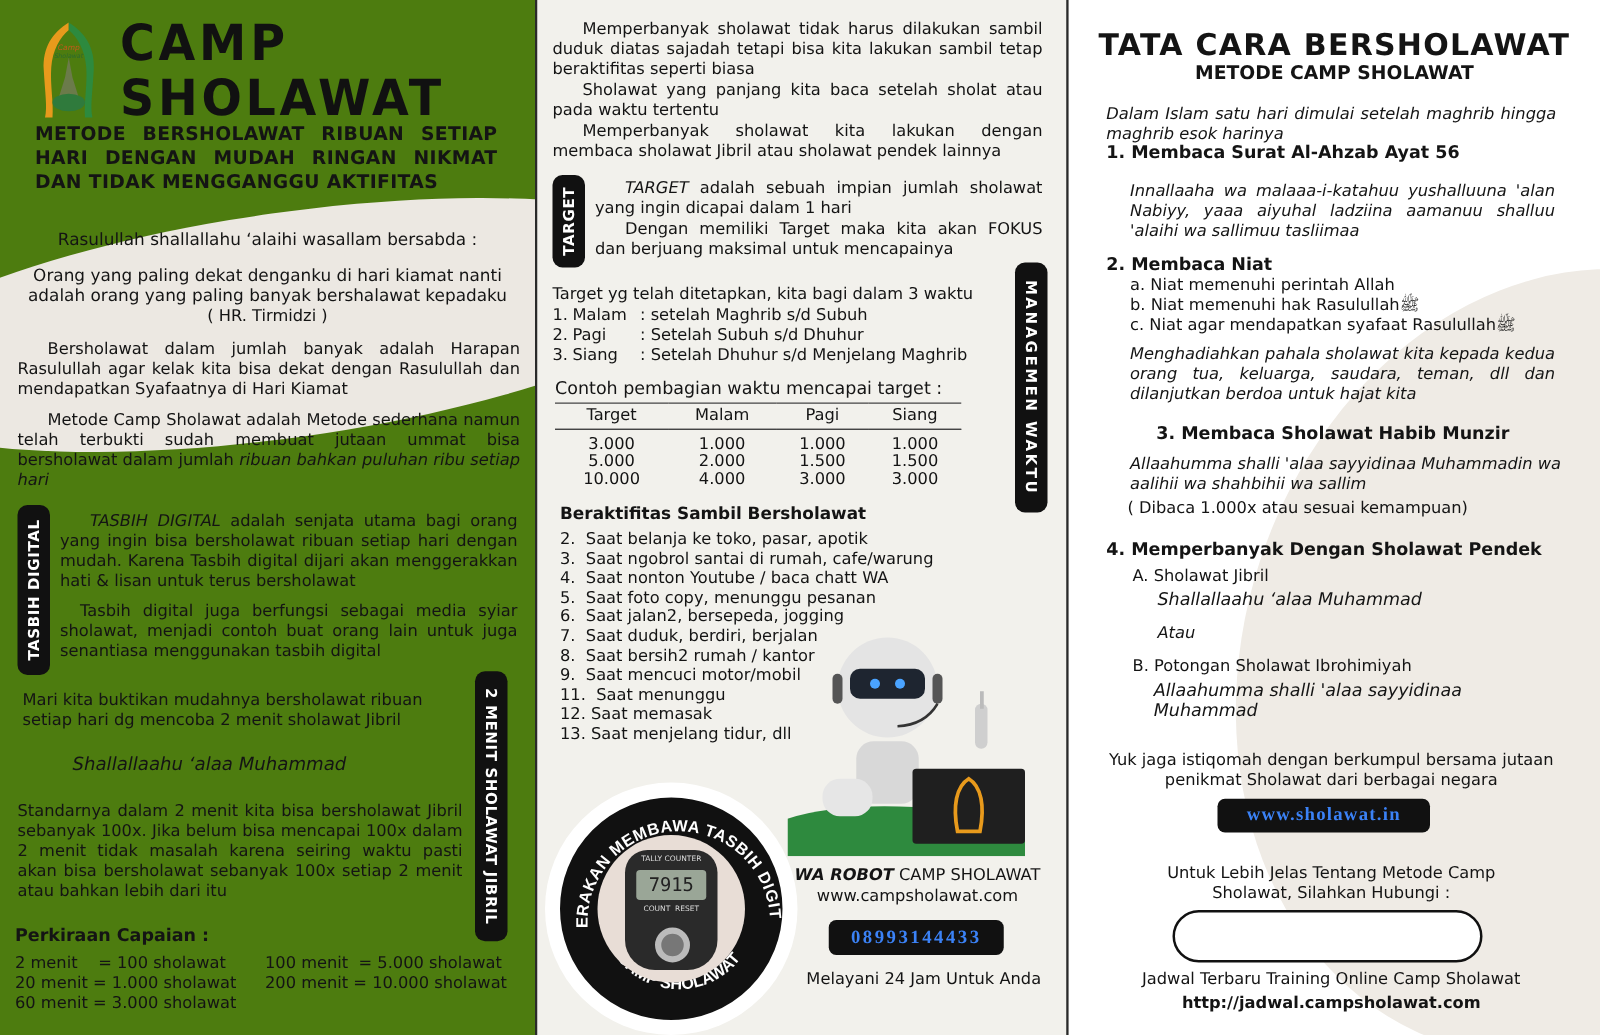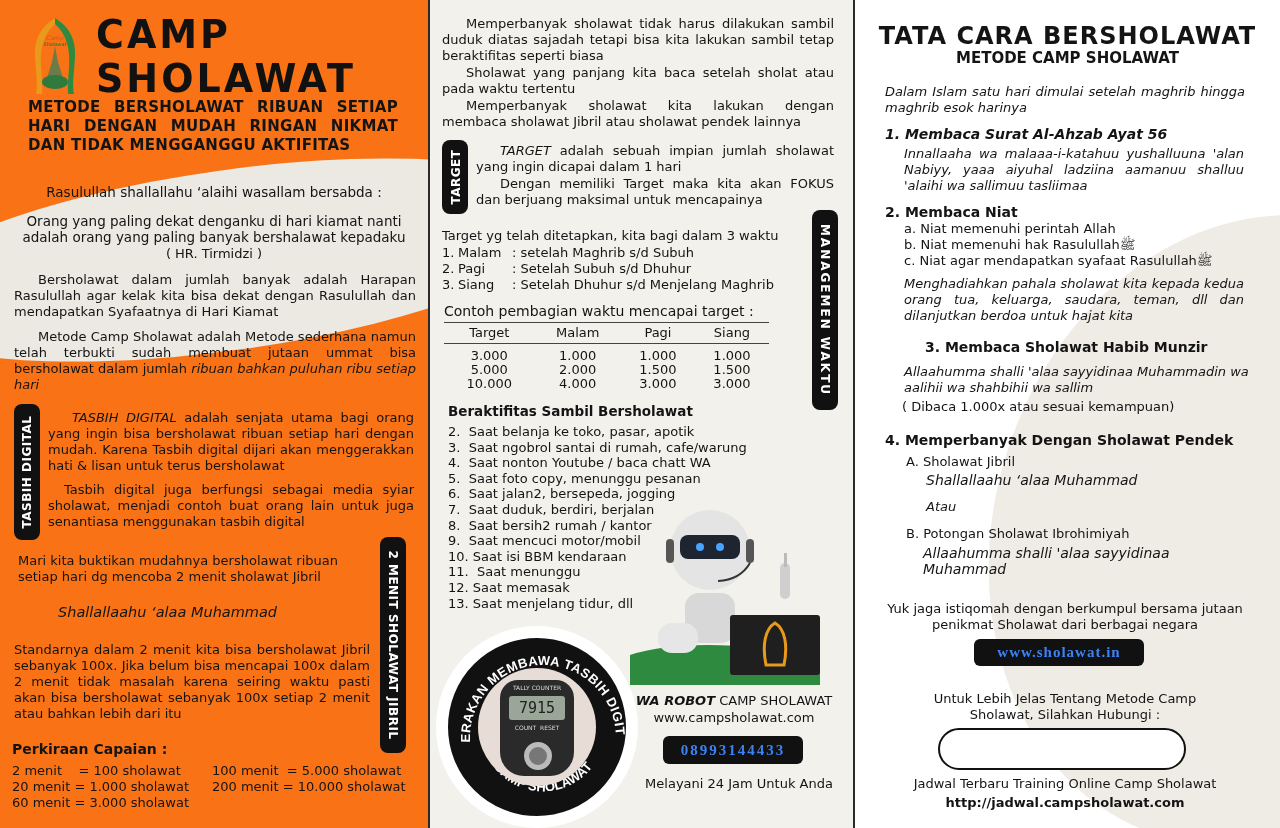--- a/index.html
+++ b/index.html
@@ -1,20 +1,20 @@
 <!DOCTYPE html>
 <html><head>
 <meta charset="utf-8">
 <style>
   * { box-sizing: border-box; margin: 0; padding: 0; }
   html, body { width: 1280px; height: 828px; overflow: hidden; background: #f2f1ec; }
   body { font-family: "DejaVu Sans", sans-serif; color: #141414; position: relative; }
 
   .panel { position: absolute; top: 0; height: 828px; overflow: hidden; }
-  #p1 { left: 0; width: 428px; background: #f97316; }
+  #p1 { left: 0; width: 428px; background: #4d7c0f; }
   #p2 { left: 430px; width: 423px; background: #f2f1ec; }
   #p3 { left: 855px; width: 425px; background: #ffffff; }
   .vline { position: absolute; top: 0; width: 2px; height: 828px; background: #2a2a2a; }
 
   
   .swoosh { position: absolute; border-radius: 50%; background: #ece8e2; z-index: 0; }
   #p1 .swoosh { left: -120px; top: 170px; width: 700px; height: 180px; transform: rotate(-8deg); }
   #p3 .swoosh { left: 140px; top: 210px; width: 520px; height: 640px; transform: rotate(18deg); background: #efebe5; }
 
   .content { position: relative; z-index: 1; }
@@ -183,21 +183,20 @@
     <p class="abs b" style="left:18px; top:403px; font-size:13.5px;">Beraktifitas Sambil Bersholawat</p>
     <ol class="plain abs" style="left:18px; top:424px; width:340px;">
       <li style="white-space:pre;">2.  Saat belanja ke toko, pasar, apotik</li>
       <li style="white-space:pre;">3.  Saat ngobrol santai di rumah, cafe/warung</li>
       <li style="white-space:pre;">4.  Saat nonton Youtube / baca chatt WA</li>
       <li style="white-space:pre;">5.  Saat foto copy, menunggu pesanan</li>
       <li style="white-space:pre;">6.  Saat jalan2, bersepeda, jogging</li>
       <li style="white-space:pre;">7.  Saat duduk, berdiri, berjalan</li>
       <li style="white-space:pre;">8.  Saat bersih2 rumah / kantor</li>
       <li style="white-space:pre;">9.  Saat mencuci motor/mobil</li>
-      <li style="white-space:pre;">10. Saat isi BBM kendaraan</li>
       <li style="white-space:pre;">11.  Saat menunggu</li>
       <li style="white-space:pre;">12. Saat memasak</li>
       <li style="white-space:pre;">13. Saat menjelang tidur, dll</li>
     </ol>
 
     <p class="abs center" style="left:204px; top:693px; width:200px; font-size:13px; font-weight:500;"><span class="it b">WA ROBOT</span><span> CAMP SHOLAWAT</span></p>
     <p class="abs center" style="left:204px; top:710px; width:200px; font-size:13px; font-weight:500;">www.campsholawat.com</p>
     <div class="abs pill" style="left:233px; top:736px; width:140px; height:28px; line-height:28px; font-size:15px; letter-spacing:2px;">08993144433</div>
     <p class="abs center" style="left:204px; top:776px; width:210px; font-size:13px;">Melayani 24 Jam Untuk Anda</p>
   </div>
@@ -242,21 +241,21 @@
 <div class="vline" style="left:853px;"></div>
 
 <section id="p3" class="panel">
   <div class="swoosh"></div>
   <div class="content">
     <h1 class="abs center" style="left:0; top:22px; width:425px; font-size:24px; font-weight:900; letter-spacing:1px;text-align:center;">TATA CARA BERSHOLAWAT</h1>
     <h2 class="abs center" style="left:0; top:49px; width:425px; font-size:15px; font-weight:bold;">METODE CAMP SHOLAWAT</h2>
 
     <p class="abs it just" style="left:30px; top:84px; width:360px; font-size:13px;">Dalam Islam satu hari dimulai setelah maghrib hingga maghrib esok harinya</p>
 
-    <p class="abs b" style="left:30px; top:126px; font-size:14px;font-style:italic;">1.  Membaca Surat Al-Ahzab Ayat 56</p>
+    <p class="abs b" style="left:30px; top:114px; font-size:14px;">1.  Membaca Surat Al-Ahzab Ayat 56</p>
     <p class="abs it just" style="left:49px; top:146px; width:340px;">Innallaaha wa malaaa-i-katahuu yushalluuna 'alan Nabiyy, yaaa aiyuhal ladziina aamanuu shalluu 'alaihi wa sallimuu tasliimaa</p>
 
     <p class="abs b" style="left:30px; top:204px; font-size:14px;">2.  Membaca Niat</p>
     <div class="abs" style="left:49px; top:221px;">
       <p>a.  Niat memenuhi perintah Allah</p>
       <p>b.  Niat memenuhi hak Rasulullahﷺ</p>
       <p>c.  Niat agar mendapatkan syafaat Rasulullahﷺ</p>
     </div>
     <p class="abs it just" style="left:49px; top:276px; width:340px;">Menghadiahkan pahala sholawat kita kepada kedua orang tua, keluarga, saudara, teman, dll dan dilanjutkan berdoa untuk hajat kita</p>
 

